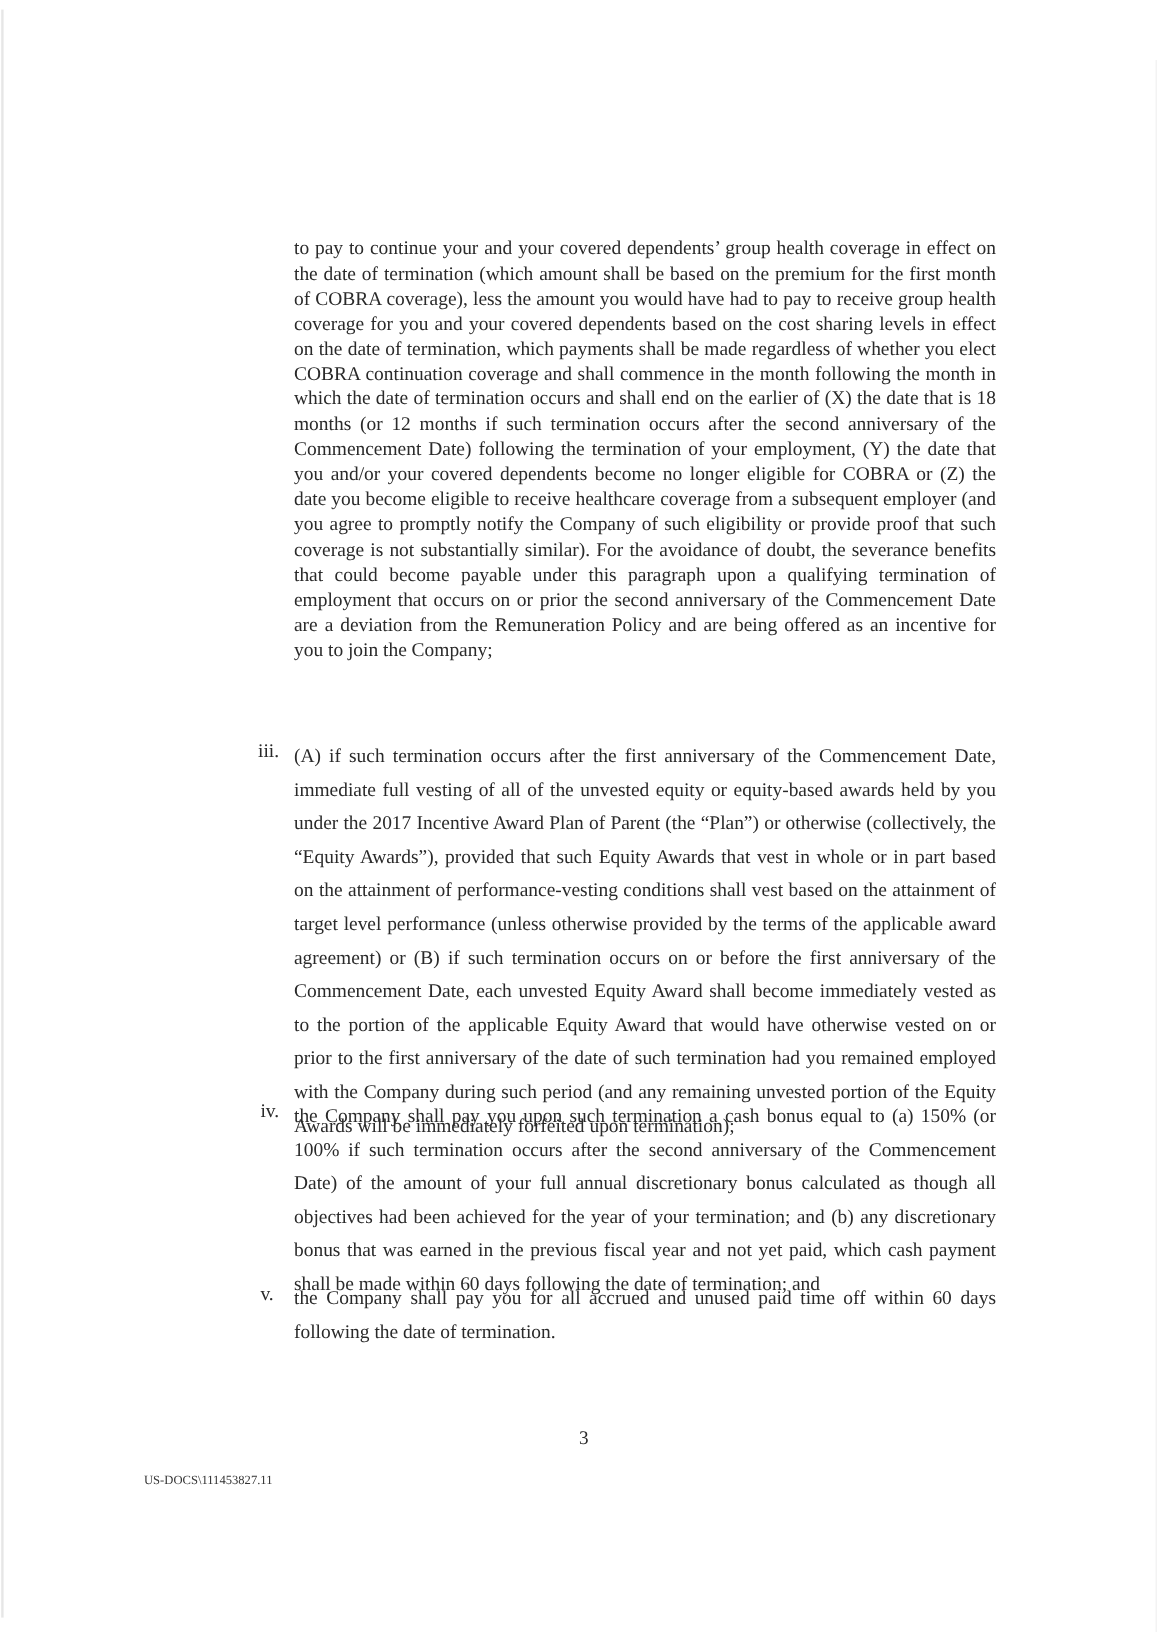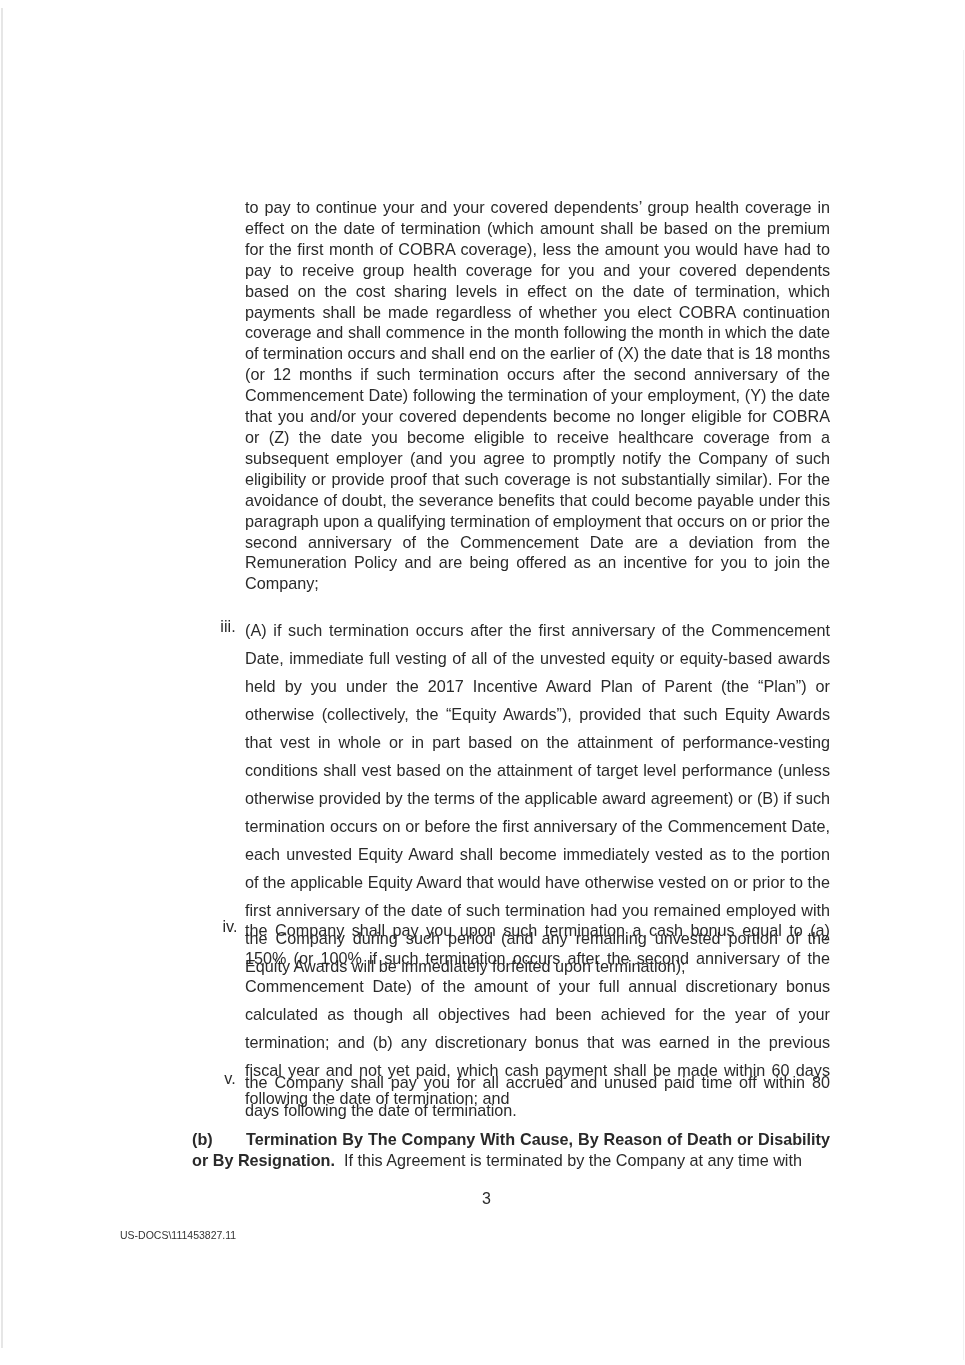--- a/index.html
+++ b/index.html
@@ -1,32 +1,32 @@
 <!DOCTYPE html>
 <html><head>
 <meta charset="utf-8">
 <style>
   html, body { margin: 0; padding: 0; background: #ffffff; }
   body { width: 965px; height: 1365px; position: relative; overflow: hidden; }
   .scan-edge-left { position: absolute; left: 1px; top: 8px; width: 2px; height: 1340px; background: #e6e6e6; }
   .scan-edge-right { position: absolute; right: 1px; top: 50px; width: 1px; height: 1310px; background: #f1f1f1; }
   .page {
     position: absolute; left: 0; top: 0; width: 848px; height: 1365px;
-    font-family: Liberation Sans, sans-serif;
+    font-family: Liberation Serif, serif;
     color: #2a2a2a;
     font-size: 16.2px;
   }
   .para {
     position: absolute; text-align: justify; line-height: 20.9px;
     margin: 0;
   }
   .cont { left: 245px; top: 197px; width: 585px; }
   .item { position: absolute; left: 245px; width: 585px; }
   .item .num {
-    position: absolute; left: -28px; top: 0; width: 26px; text-align: center;
+    position: absolute; left: -28px; top: 0; width: 26px; text-align: left;
     line-height: 20.9px;
   }
   .item .txt { text-align: justify; line-height: 28px; margin: 0; }
   .item-iii { top: 616px; left: 245px; }
   .item-iii .num { left: -30px; }
   .item-iv { top: 916px; }
   .item-v { top: 1068px; }
   .section-b {
     position: absolute; left: 192px; top: 1129px; width: 638px;
     text-align: justify; line-height: 21px;
@@ -57,24 +57,21 @@
     <p class="txt">(A) if such termination occurs after the first anniversary of the Commencement Date, immediate full vesting of all of the unvested equity or equity-based awards held by you under the 2017 Incentive Award Plan of Parent (the “Plan”) or otherwise (collectively, the “Equity Awards”), provided that such Equity Awards that vest in whole or in part based on the attainment of performance-vesting conditions shall vest based on the attainment of target level performance (unless otherwise provided by the terms of the applicable award agreement) or (B) if such termination occurs on or before the first anniversary of the Commencement Date, each unvested Equity Award shall become immediately vested as to the portion of the applicable Equity Award that would have otherwise vested on or prior to the first anniversary of the date of such termination had you remained employed with the Company during such period (and any remaining unvested portion of the Equity Awards will be immediately forfeited upon termination);</p>
   </div>
 
   <div class="item item-iv">
     <span class="num">iv.</span>
     <p class="txt">the Company shall pay you upon such termination a cash bonus equal to (a) 150% (or 100% if such termination occurs after the second anniversary of the Commencement Date) of the amount of your full annual discretionary bonus calculated as though all objectives had been achieved for the year of your termination; and (b) any discretionary bonus that was earned in the previous fiscal year and not yet paid, which cash payment shall be made within 60 days following the date of termination; and</p>
   </div>
 
   <div class="item item-v">
     <span class="num">v.</span>
-    <p class="txt">the Company shall pay you for all accrued and unused paid time off within 80 days following the date of termination.</p>
+    <p class="txt">the Company shall pay you for all accrued and unused paid time off within 60 days following the date of termination.</p>
   </div>
 
-  <div class="section-b">
-    <span class="label">(b)</span><span class="heading">Termination By The Company With Cause, By Reason of Death or Disability or By Resignation.</span><span style="white-space: pre-wrap;">  If this Agreement is terminated by the Company at any time with</span>
-  </div>
 
   <div class="page-num">3</div>
 
   <div class="doc-id">US-DOCS\111453827.11</div>
 
 </div>
 
 </body></html>

